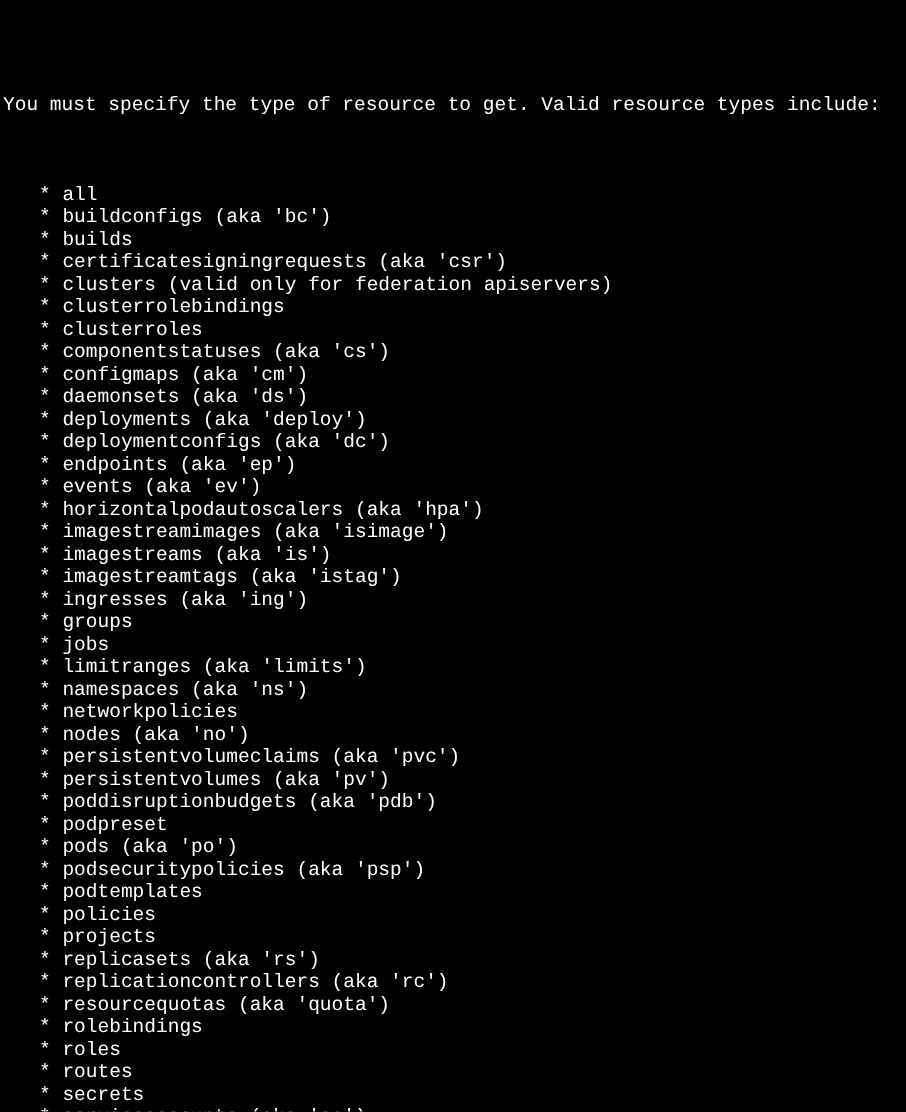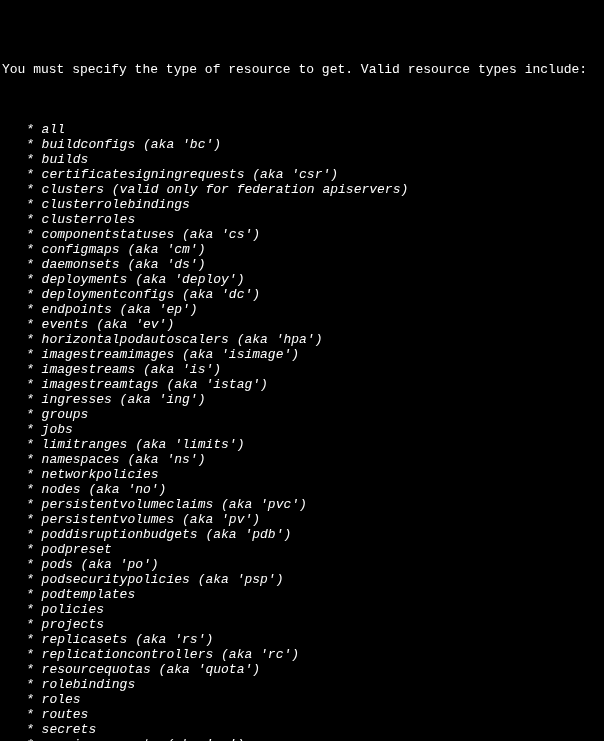--- a/index.html
+++ b/index.html
@@ -22,21 +22,20 @@
     .header-line {
       display: block;
     }
     .blank-line {
       display: block;
       height: 15px;
     }
     .resource-line {
       display: block;
       padding-left: 24px;
-      font-style: italic;
     }
   </style>
 </head>
 <body>
 
 
 
 <span class="header-line">You must specify the type of resource to get. Valid resource types include:</span>
 <span class="blank-line"></span>
 <div id="resource-list"><span class="resource-line">* all</span><span class="resource-line">* buildconfigs (aka 'bc')</span><span class="resource-line">* builds</span><span class="resource-line">* certificatesigningrequests (aka 'csr')</span><span class="resource-line">* clusters (valid only for federation apiservers)</span><span class="resource-line">* clusterrolebindings</span><span class="resource-line">* clusterroles</span><span class="resource-line">* componentstatuses (aka 'cs')</span><span class="resource-line">* configmaps (aka 'cm')</span><span class="resource-line">* daemonsets (aka 'ds')</span><span class="resource-line">* deployments (aka 'deploy')</span><span class="resource-line">* deploymentconfigs (aka 'dc')</span><span class="resource-line">* endpoints (aka 'ep')</span><span class="resource-line">* events (aka 'ev')</span><span class="resource-line">* horizontalpodautoscalers (aka 'hpa')</span><span class="resource-line">* imagestreamimages (aka 'isimage')</span><span class="resource-line">* imagestreams (aka 'is')</span><span class="resource-line">* imagestreamtags (aka 'istag')</span><span class="resource-line">* ingresses (aka 'ing')</span><span class="resource-line">* groups</span><span class="resource-line">* jobs</span><span class="resource-line">* limitranges (aka 'limits')</span><span class="resource-line">* namespaces (aka 'ns')</span><span class="resource-line">* networkpolicies</span><span class="resource-line">* nodes (aka 'no')</span><span class="resource-line">* persistentvolumeclaims (aka 'pvc')</span><span class="resource-line">* persistentvolumes (aka 'pv')</span><span class="resource-line">* poddisruptionbudgets (aka 'pdb')</span><span class="resource-line">* podpreset</span><span class="resource-line">* pods (aka 'po')</span><span class="resource-line">* podsecuritypolicies (aka 'psp')</span><span class="resource-line">* podtemplates</span><span class="resource-line">* policies</span><span class="resource-line">* projects</span><span class="resource-line">* replicasets (aka 'rs')</span><span class="resource-line">* replicationcontrollers (aka 'rc')</span><span class="resource-line">* resourcequotas (aka 'quota')</span><span class="resource-line">* rolebindings</span><span class="resource-line">* roles</span><span class="resource-line">* routes</span><span class="resource-line">* secrets</span><span class="resource-line">* serviceaccounts (aka 'sa')</span></div>

